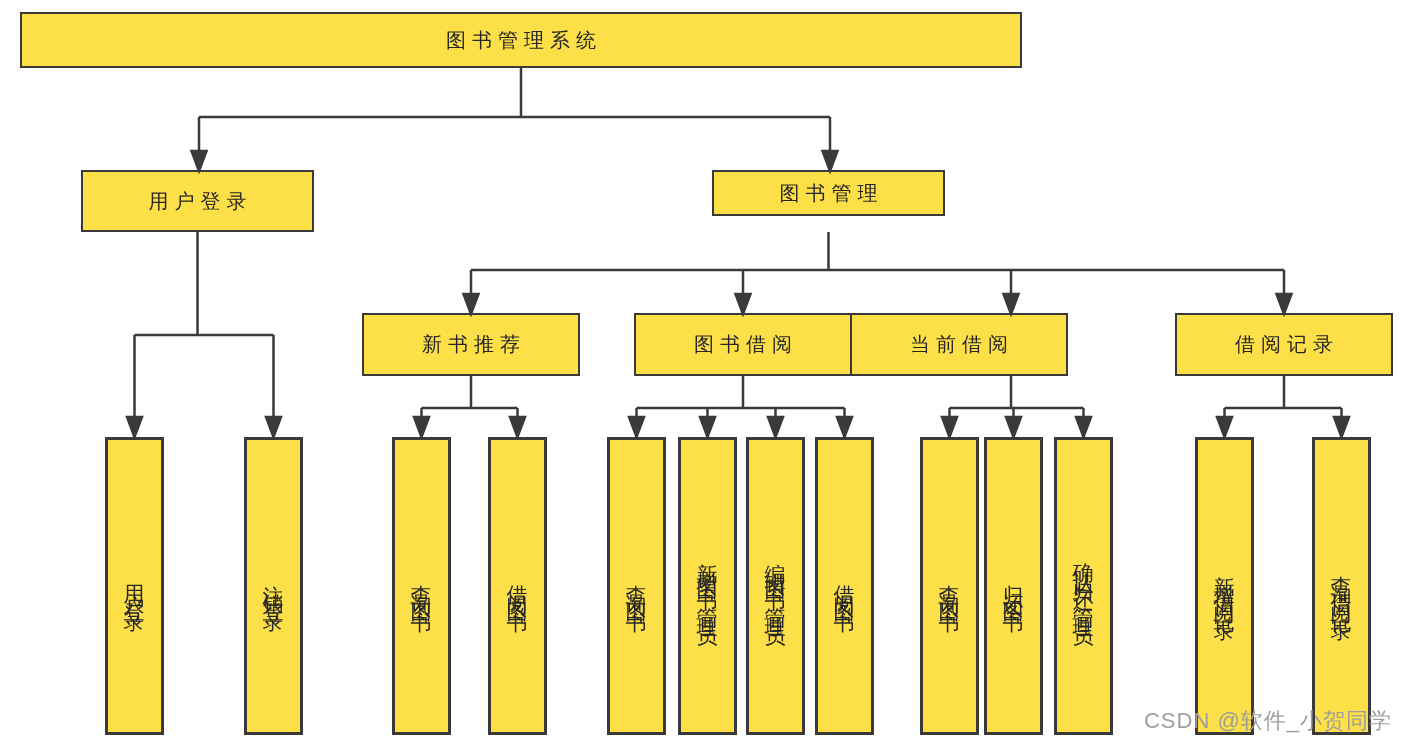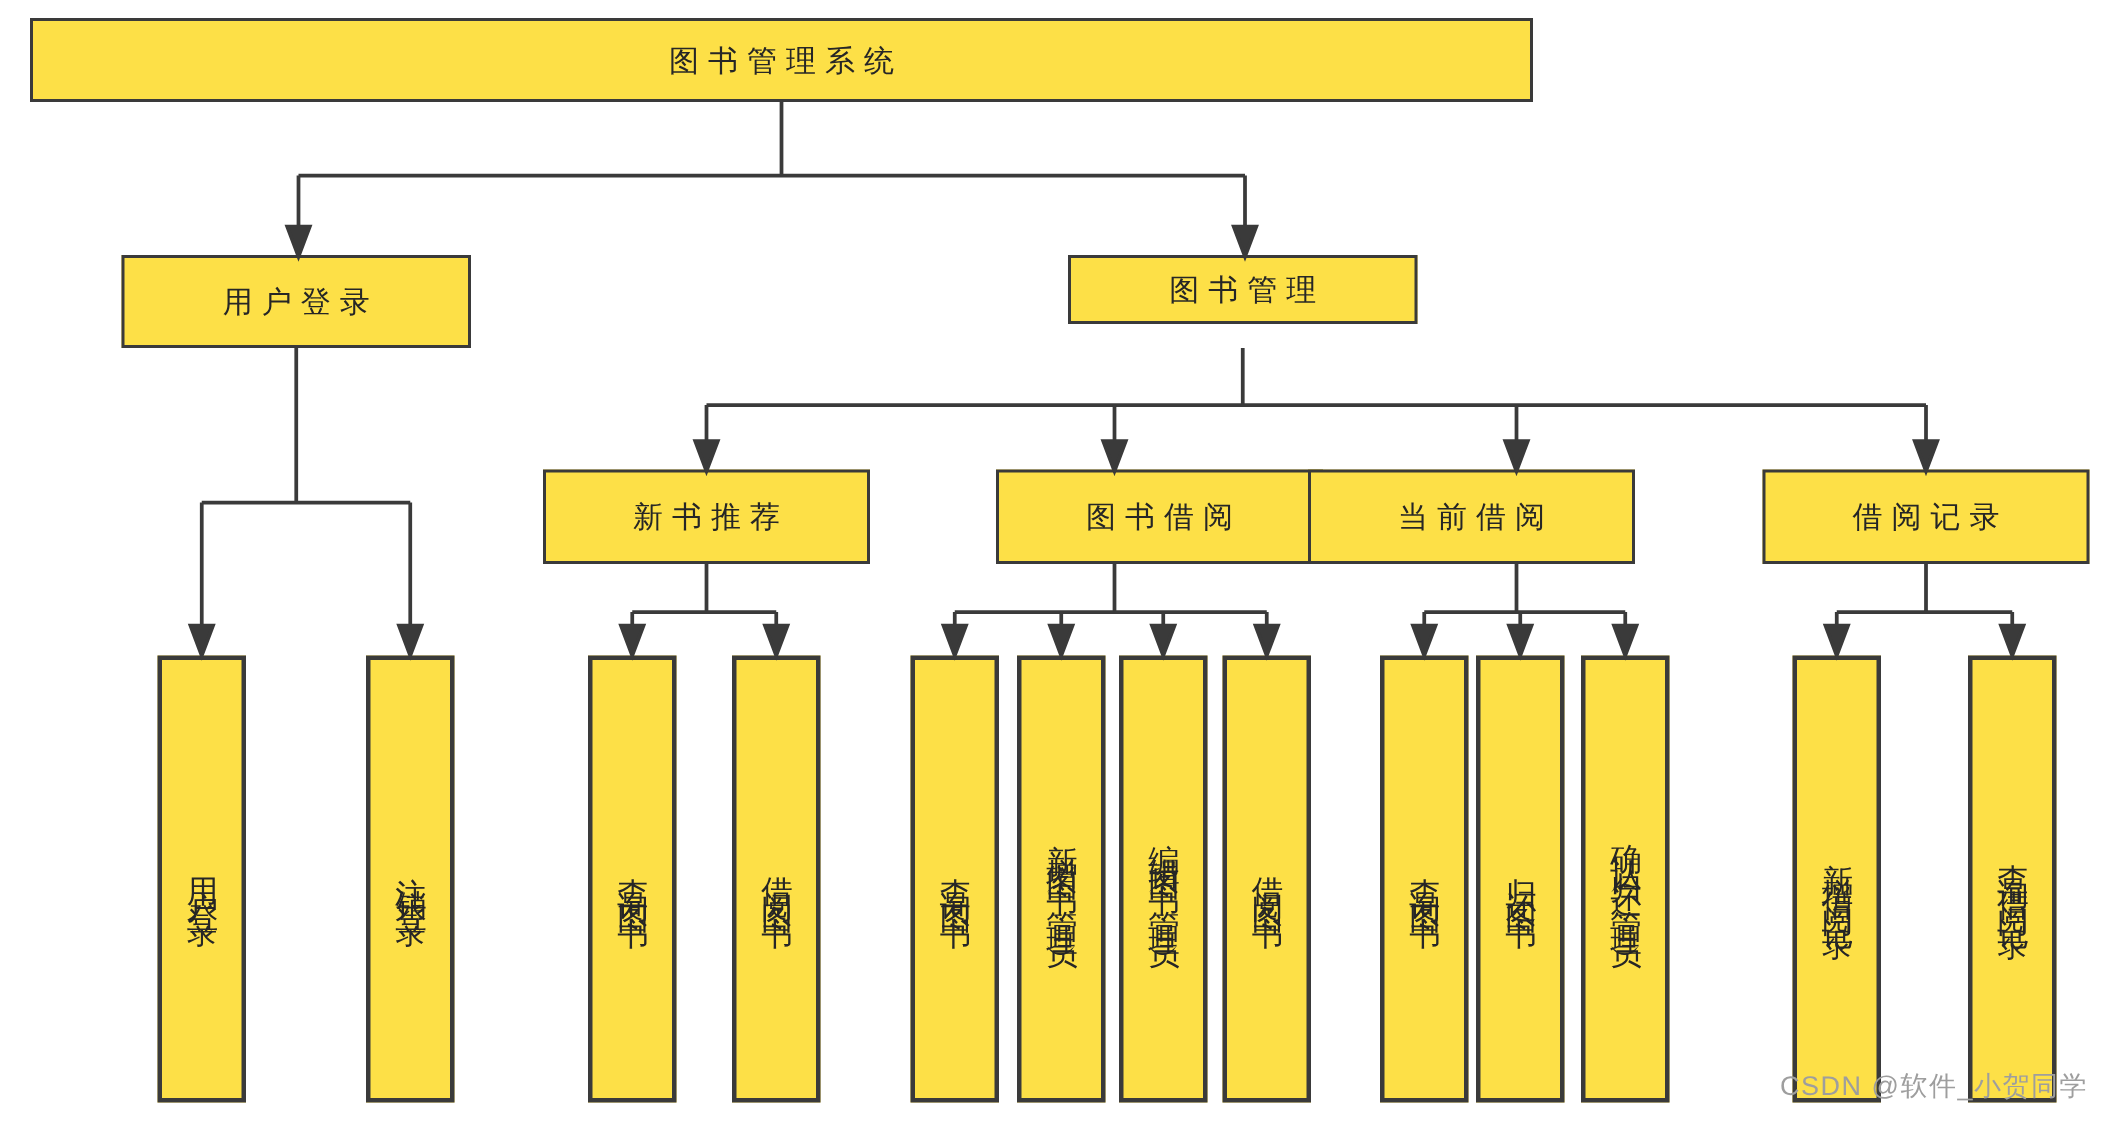--- a/index.html
+++ b/index.html
@@ -41,21 +41,21 @@
     text-orientation: mixed;
     font-size: 21px;
     line-height: 1.1;
     letter-spacing: 9px;
     white-space: nowrap;
   }
   .watermark {
     position: absolute;
     right: 13px;
     bottom: 11px;
-    font-size: 18px;
+    font-size: 22px;
     letter-spacing: 1px;
     color: #9e9e9e;
     z-index: 3;
     white-space: nowrap;
   }
 </style>
 </head>
 <body>
 
 <div class="canvas">
@@ -124,24 +124,24 @@
   <div class="box" style="left:81px; top:170px; width:233px; height:62px;">
     <span class="h-label">用户登录</span>
   </div>
   <div class="box" style="left:712px; top:170px; width:233px; height:46px;">
     <span class="h-label">图书管理</span>
   </div>
 
   <div class="box" style="left:362px; top:313px; width:218px; height:63px;">
     <span class="h-label">新书推荐</span>
   </div>
-  <div class="box" style="left:664px; top:313px; width:218px; height:63px;">
+  <div class="box" style="left:634px; top:313px; width:218px; height:63px;">
     <span class="h-label">图书借阅</span>
   </div>
-  <div class="box" style="left:872px; top:313px; width:218px; height:63px;">
+  <div class="box" style="left:850px; top:313px; width:218px; height:63px;">
     <span class="h-label">当前借阅</span>
   </div>
   <div class="box" style="left:1175px; top:313px; width:218px; height:63px;">
     <span class="h-label">借阅记录</span>
   </div>
 
   <div class="box leaf" style="left:105px; top:437px; width:59px; height:298px;">
     <span class="v-label">用户登录</span>
   </div>
   <div class="box leaf" style="left:244px; top:437px; width:59px; height:298px;">

